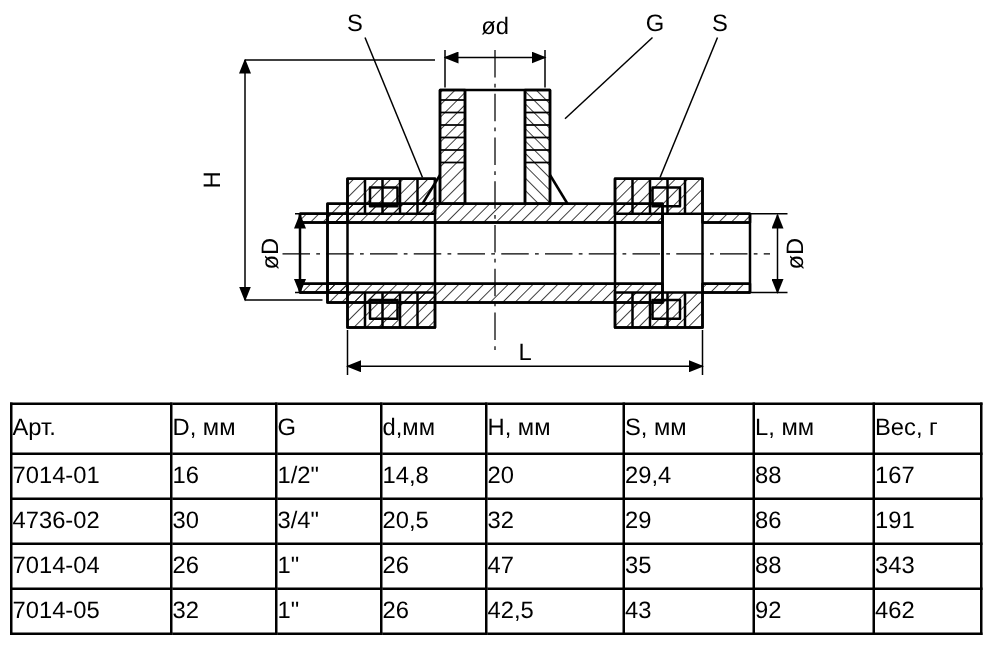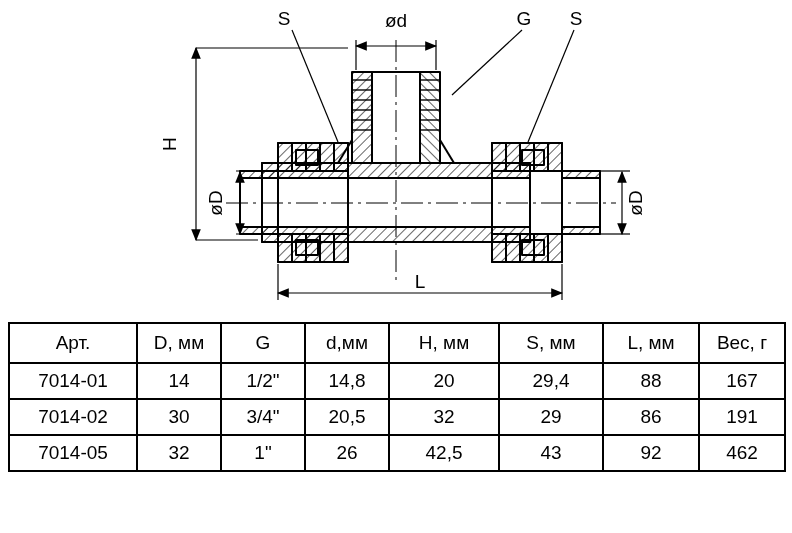--- a/index.html
+++ b/index.html
@@ -37,21 +37,21 @@
   #spec-table {
     position: absolute;
     left: 8px;
     top: 322px;
     width: 776px;
     border-collapse: collapse;
     table-layout: fixed;
   }
   #spec-table th, #spec-table td {
     border: 2px solid #000;
-    text-align: center;
+    text-align: left;
     font-size: 19px;
     font-family: "Liberation Sans", sans-serif;
     color: #000;
     padding: 0;
     height: 34px;
     line-height: 34px;
     font-weight: normal;
   }
   #spec-table th { height: 38px; line-height: 38px; }
   #spec-table col.c0 { width: 128px; }
@@ -238,37 +238,47 @@
         <th>d,мм</th>
         <th>H, мм</th>
         <th>S, мм</th>
         <th>L, мм</th>
         <th>Вес, г</th>
       </tr>
     </thead>
     <tbody>
       <tr>
         <td>7014-01</td>
-        <td>14</td>
+        <td>16</td>
         <td>1/2"</td>
         <td>14,8</td>
         <td>20</td>
         <td>29,4</td>
         <td>88</td>
         <td>167</td>
       </tr>
       <tr>
-        <td>7014-02</td>
+        <td>4736-02</td>
         <td>30</td>
         <td>3/4"</td>
         <td>20,5</td>
         <td>32</td>
         <td>29</td>
         <td>86</td>
         <td>191</td>
+      </tr>
+      <tr>
+        <td>7014-04</td>
+        <td>26</td>
+        <td>1"</td>
+        <td>26</td>
+        <td>47</td>
+        <td>35</td>
+        <td>88</td>
+        <td>343</td>
       </tr>
       <tr>
         <td>7014-05</td>
         <td>32</td>
         <td>1"</td>
         <td>26</td>
         <td>42,5</td>
         <td>43</td>
         <td>92</td>
         <td>462</td>

